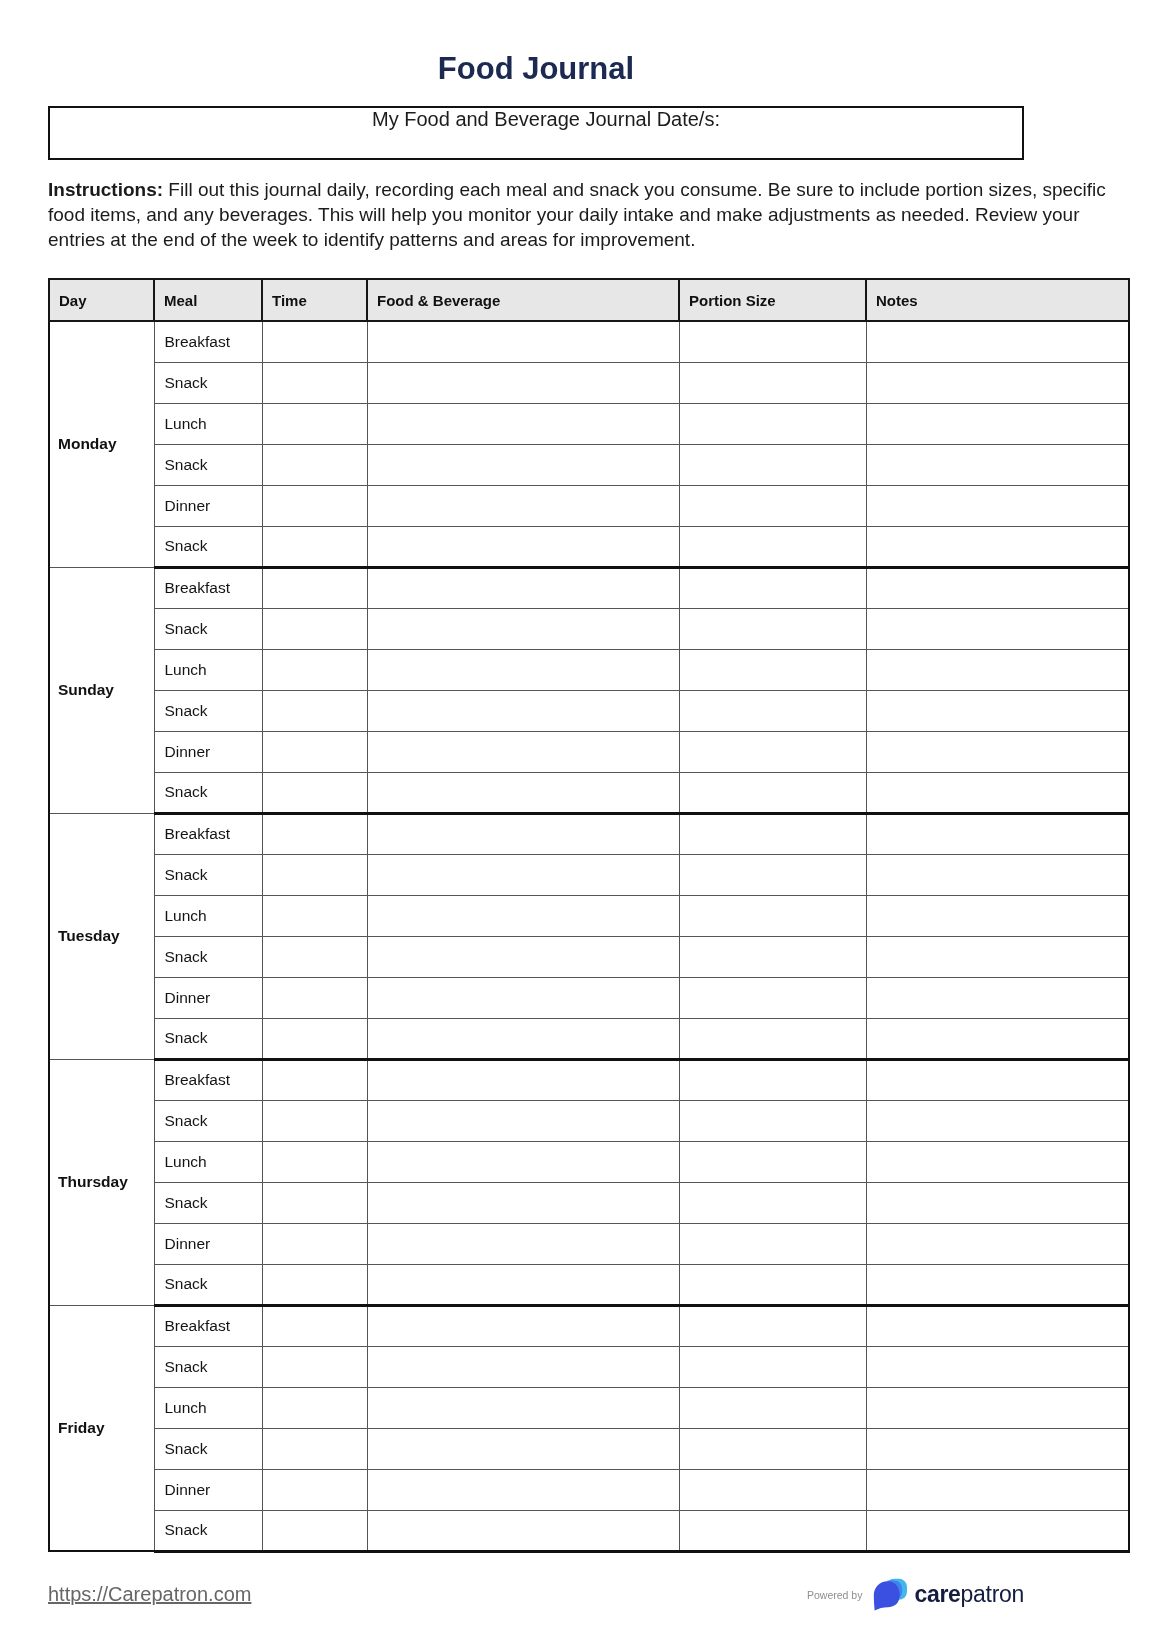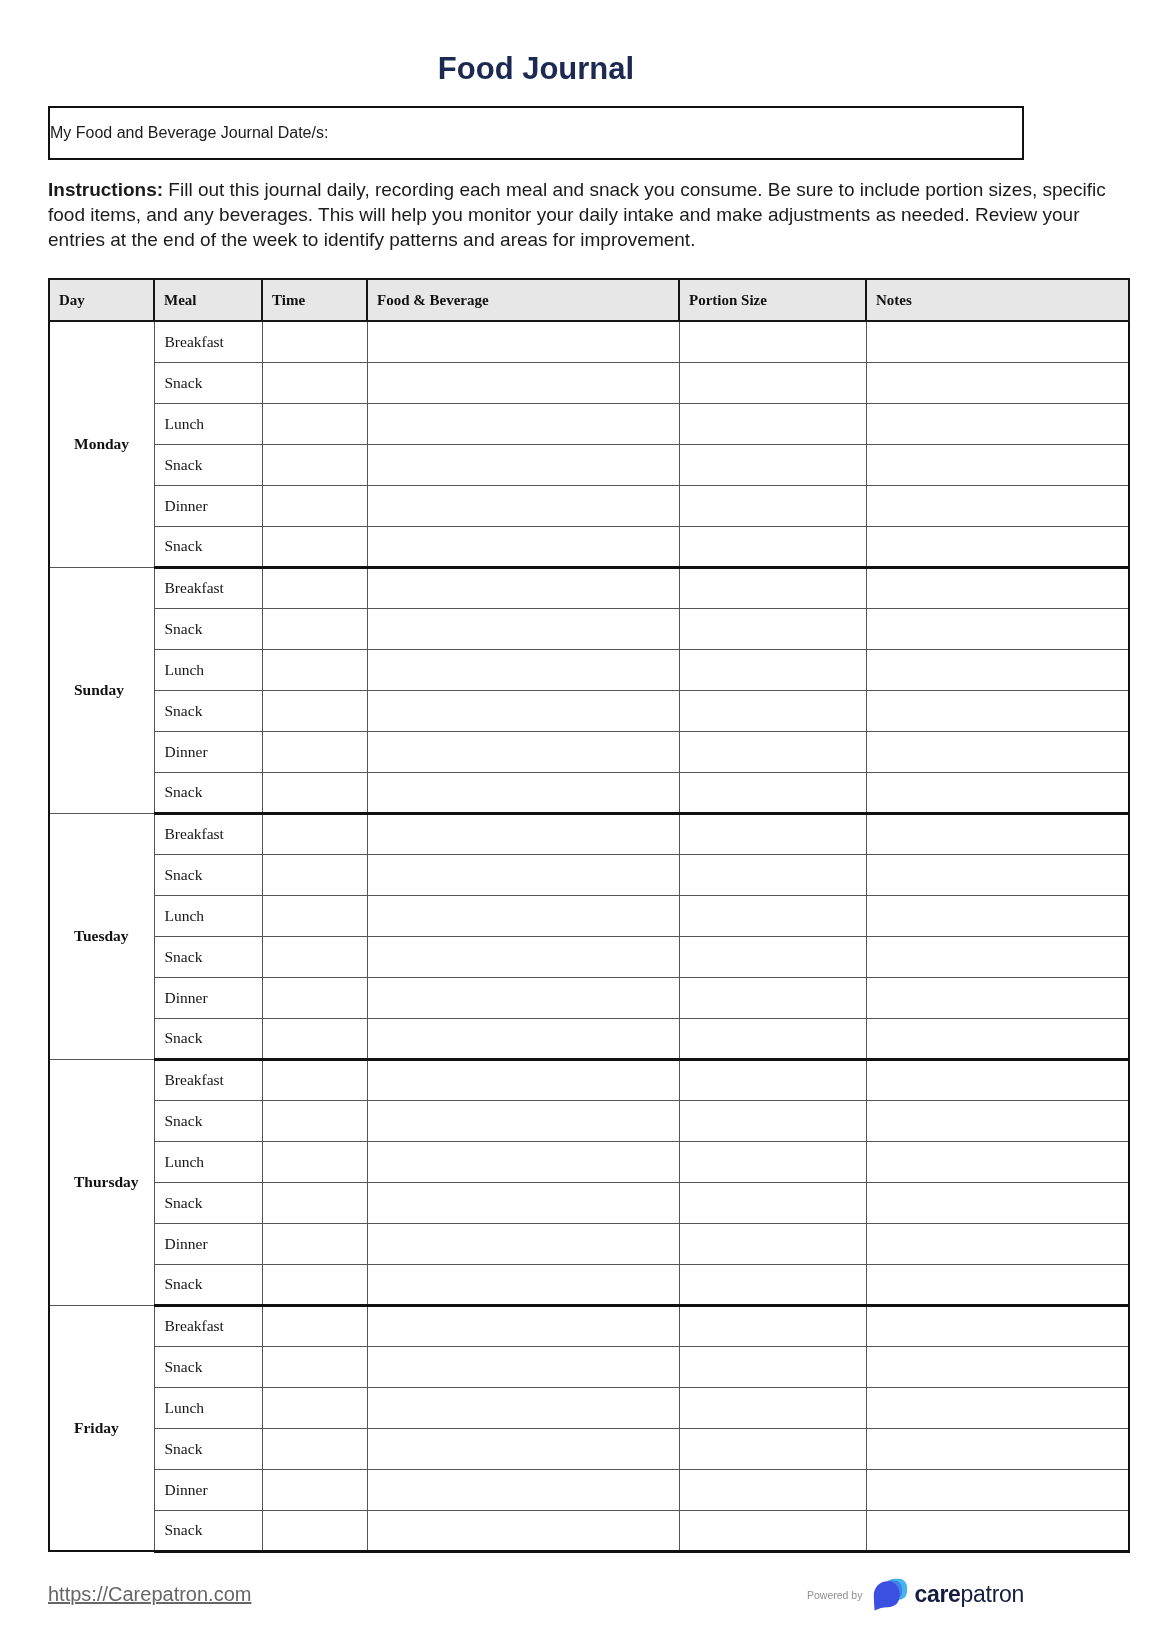--- a/index.html
+++ b/index.html
@@ -31,62 +31,63 @@
     font-weight:700;
     color:var(--title-navy);
     line-height:38px;
   }
   .date-box{
     margin-top:18px;
     height:54px;
     border:2px solid #111;
     display:flex;
     align-items:center;
-    font-size:16px;
+    padding-left:20px;
+    font-size:20px;
+    flex-direction:column;
   }
   .date-box .date-value{
     flex:1;
     height:100%;
   }
   .instructions{
     margin-top:17px;
     font-size:19px;
     line-height:25px;
     color:#1b1b1b;
     width:1080px;
   }
   .instructions b{font-weight:700;}
   table.journal{
     margin-top:26px;
     width:1080px;
     table-layout:fixed;
     border-collapse:collapse;
     border:2px solid #111;
-    font-family:Liberation Serif, serif;
   }
   table.journal th{
     background:var(--header-bg);
     border:2px solid var(--border-dark);
     height:42px;
     font-size:15px;
     font-weight:700;
     text-align:left;
     padding-left:9px;
     color:#111;
   }
   table.journal td{
     border:1px solid var(--border-light);
     height:41px;
     font-size:15.5px;
     vertical-align:middle;
     background:#fff;
   }
   td.day-cell{
     font-weight:700;
-    padding-left:24px;
+    padding-left:8px;
     border-left:2px solid var(--border-dark);
     border-right:2px solid var(--border-dark);
     border-bottom:3px solid #111;
     color:#111;
   }
   td.meal-cell{
     padding-left:10px;
     border-right:2px solid var(--border-dark);
     color:#141414;
   }

